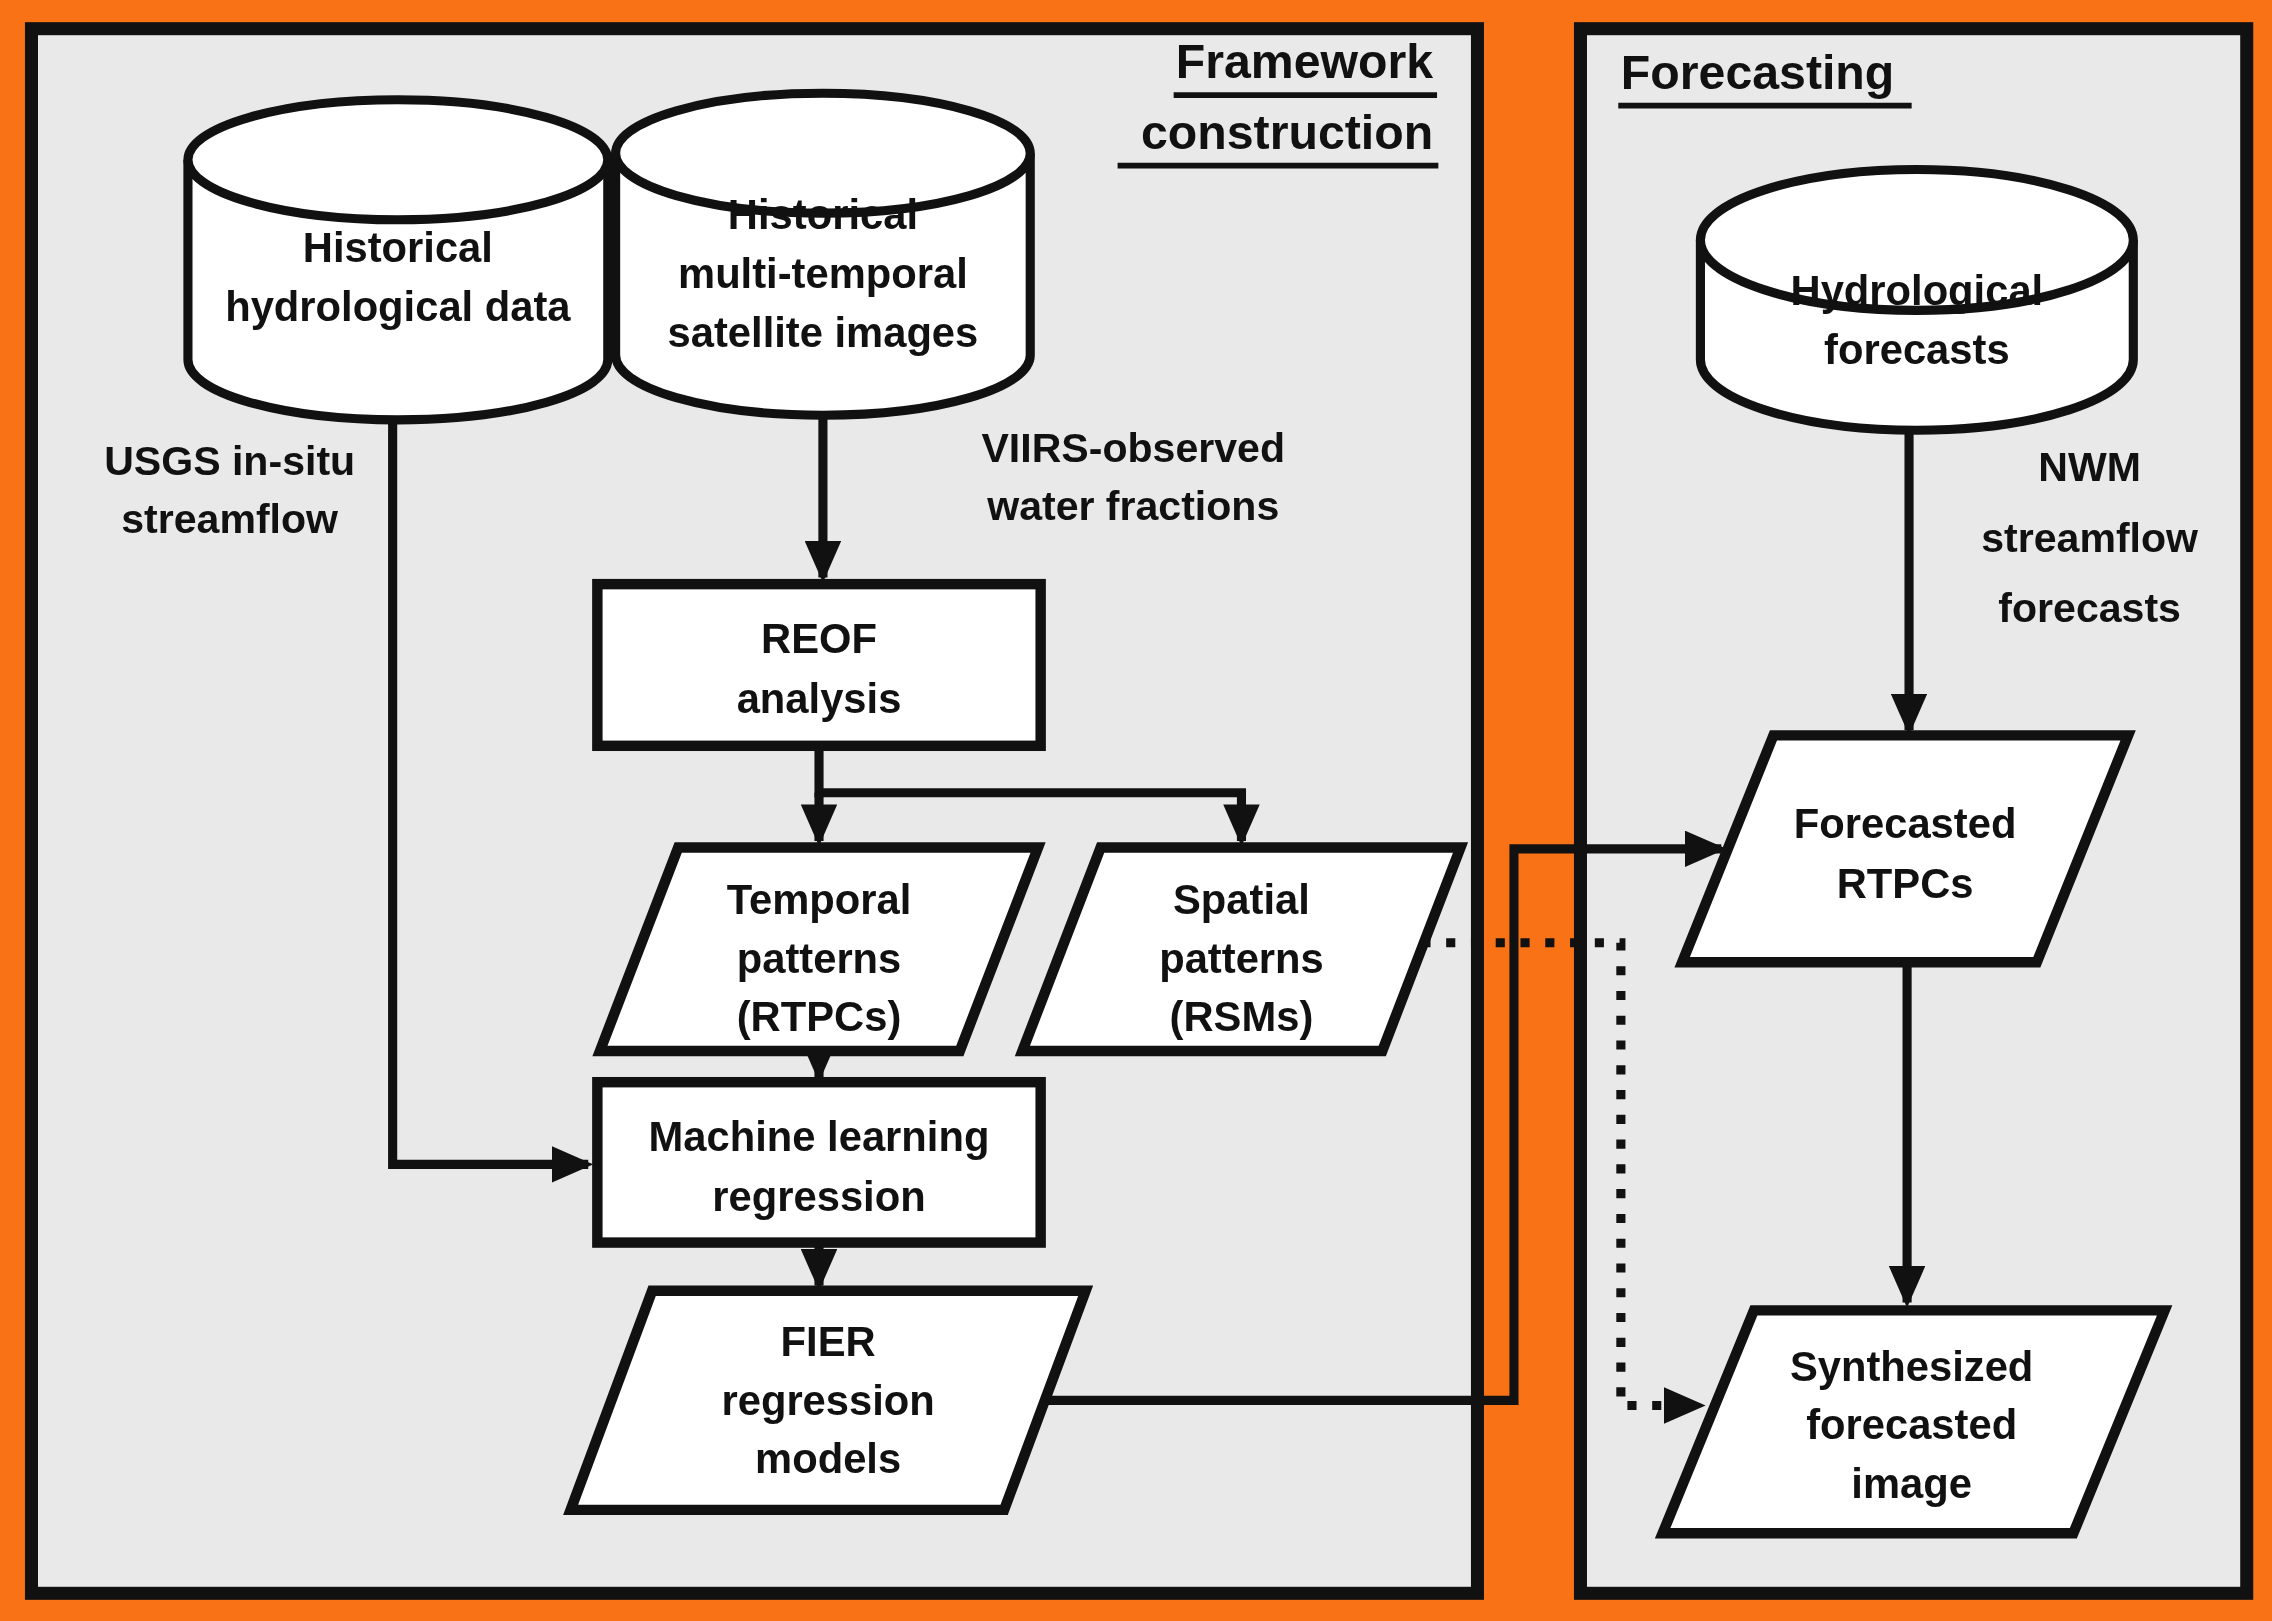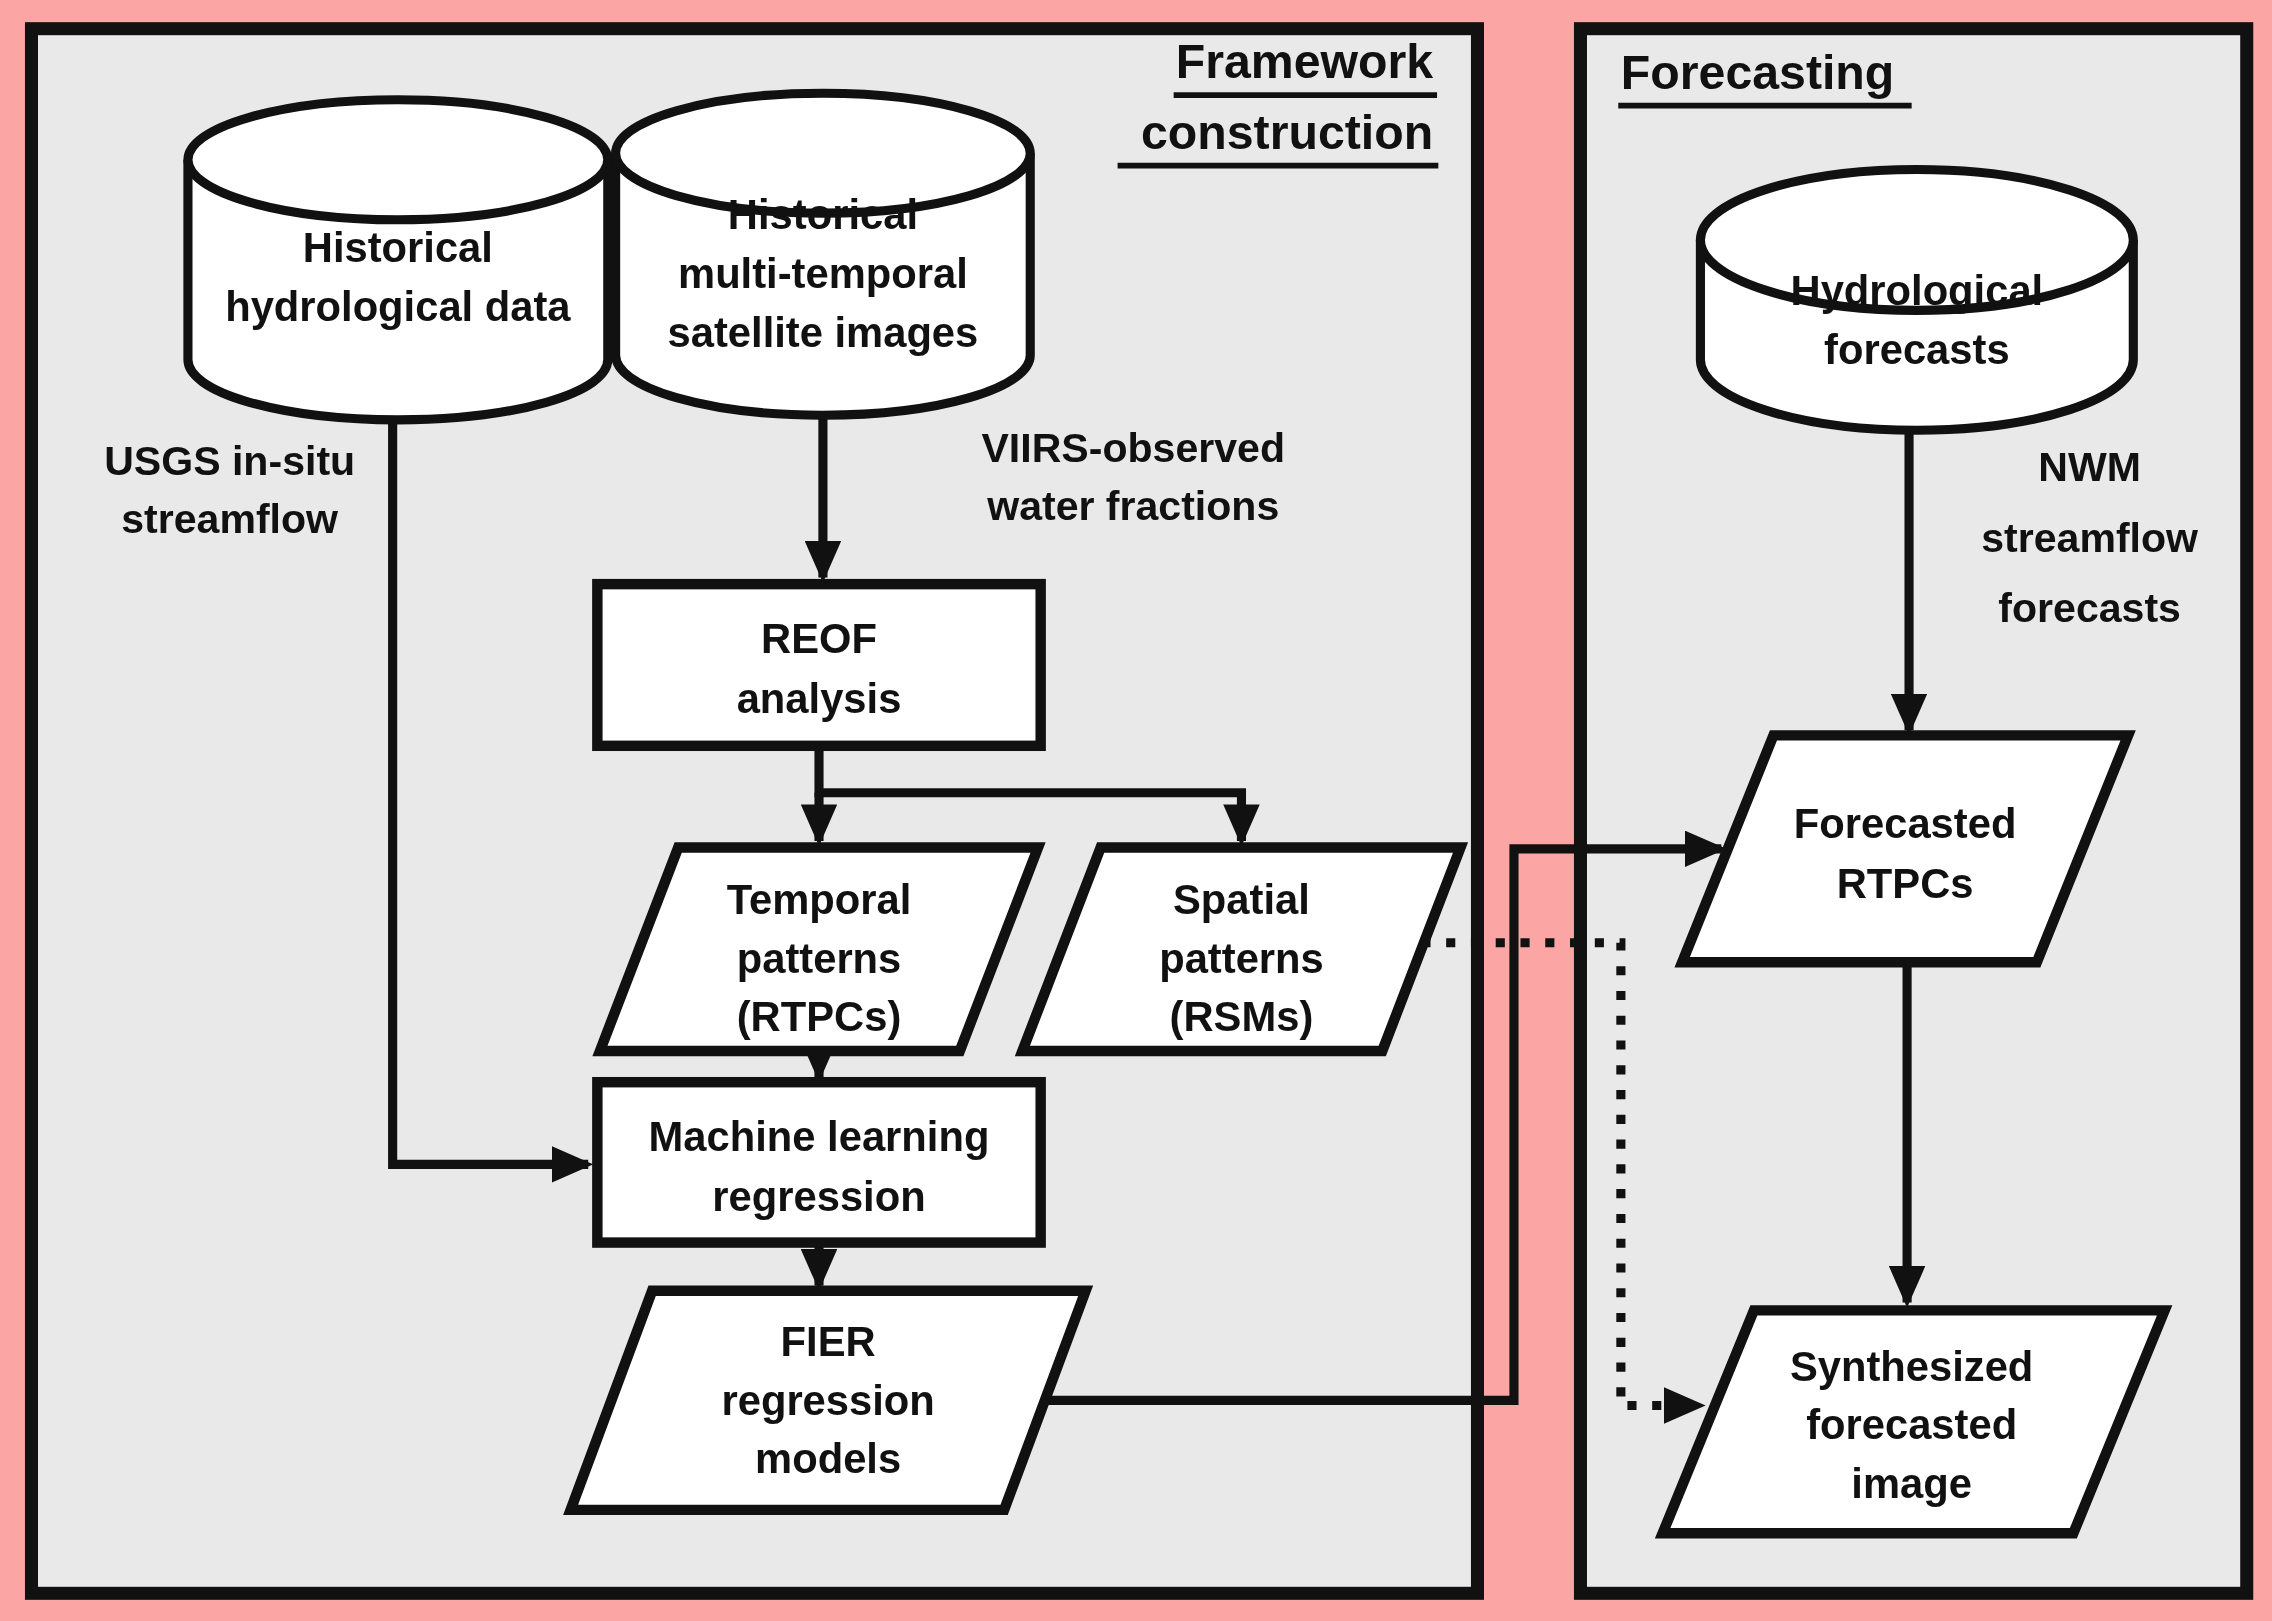--- a/index.html
+++ b/index.html
@@ -1,16 +1,16 @@
 <!DOCTYPE html>
 <html style="font-size:10.4px"><head>
 <meta charset="utf-8">
 <style>
   html,body{margin:0;padding:0;background:#ffffff;}
-  .stage{width:2273px;height:1622px;position:relative;background:#fca5a5;}
+  .stage{width:2273px;height:1622px;position:relative;background:#f97316;}
   svg{display:block;}
   .panel{fill:#e9e9e9;stroke:#111111;stroke-width:20;}
   .shape{fill:#ffffff;stroke:#111111;stroke-width:16;}
   .cyl{fill:#ffffff;stroke:#111111;stroke-width:14;}
   .edge{fill:none;stroke:#111111;stroke-width:14;}
   .edge-dotted{fill:none;stroke:#111111;stroke-width:14;stroke-dasharray:14 24;}
   .underline{stroke:#111111;stroke-width:9;}
   text{font-family:"Liberation Sans","DejaVu Sans",sans-serif;font-weight:700;fill:#111111;}
   .node-text{font-size:64px;text-anchor:middle;}
   .title-text{font-size:74px;}

